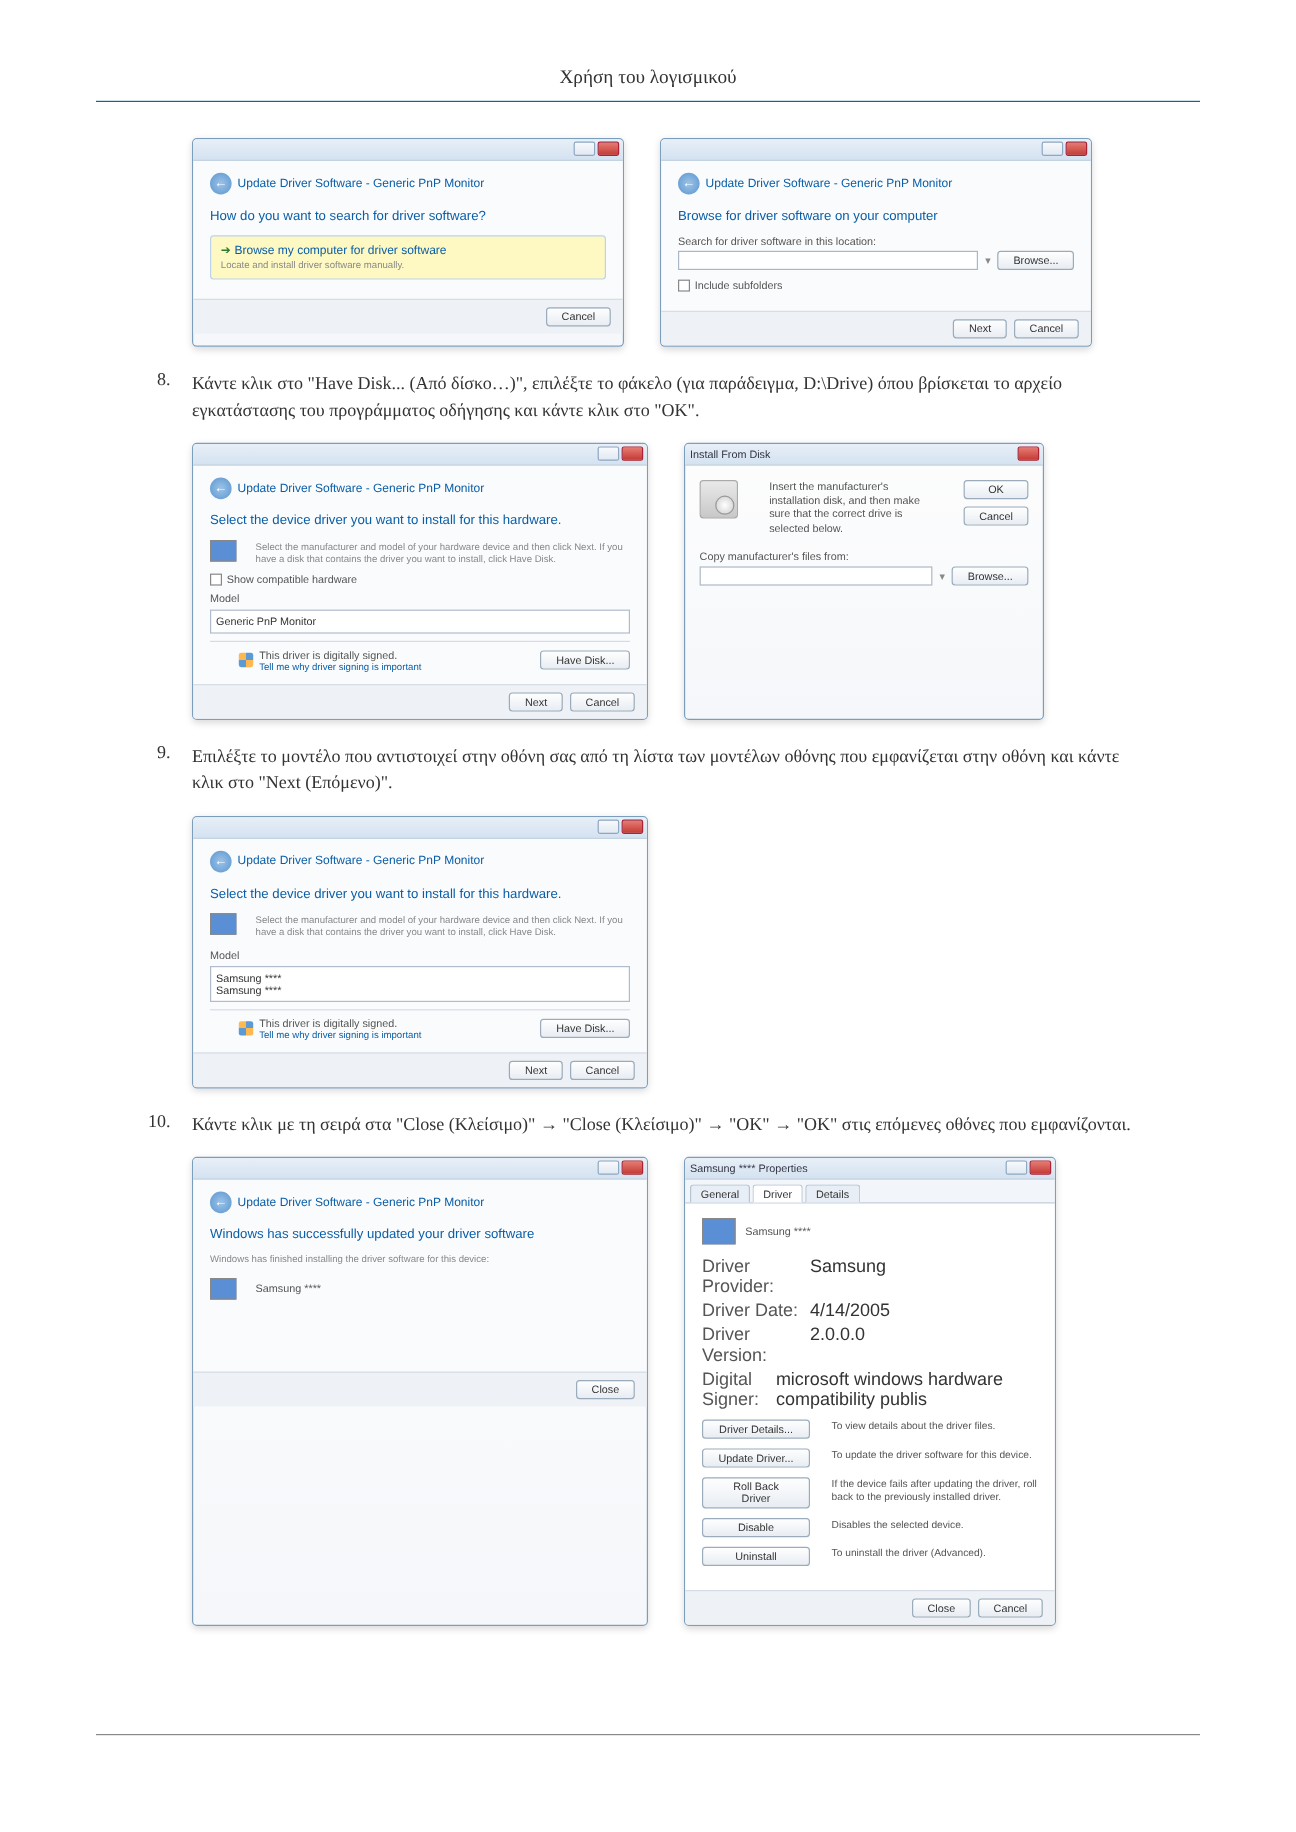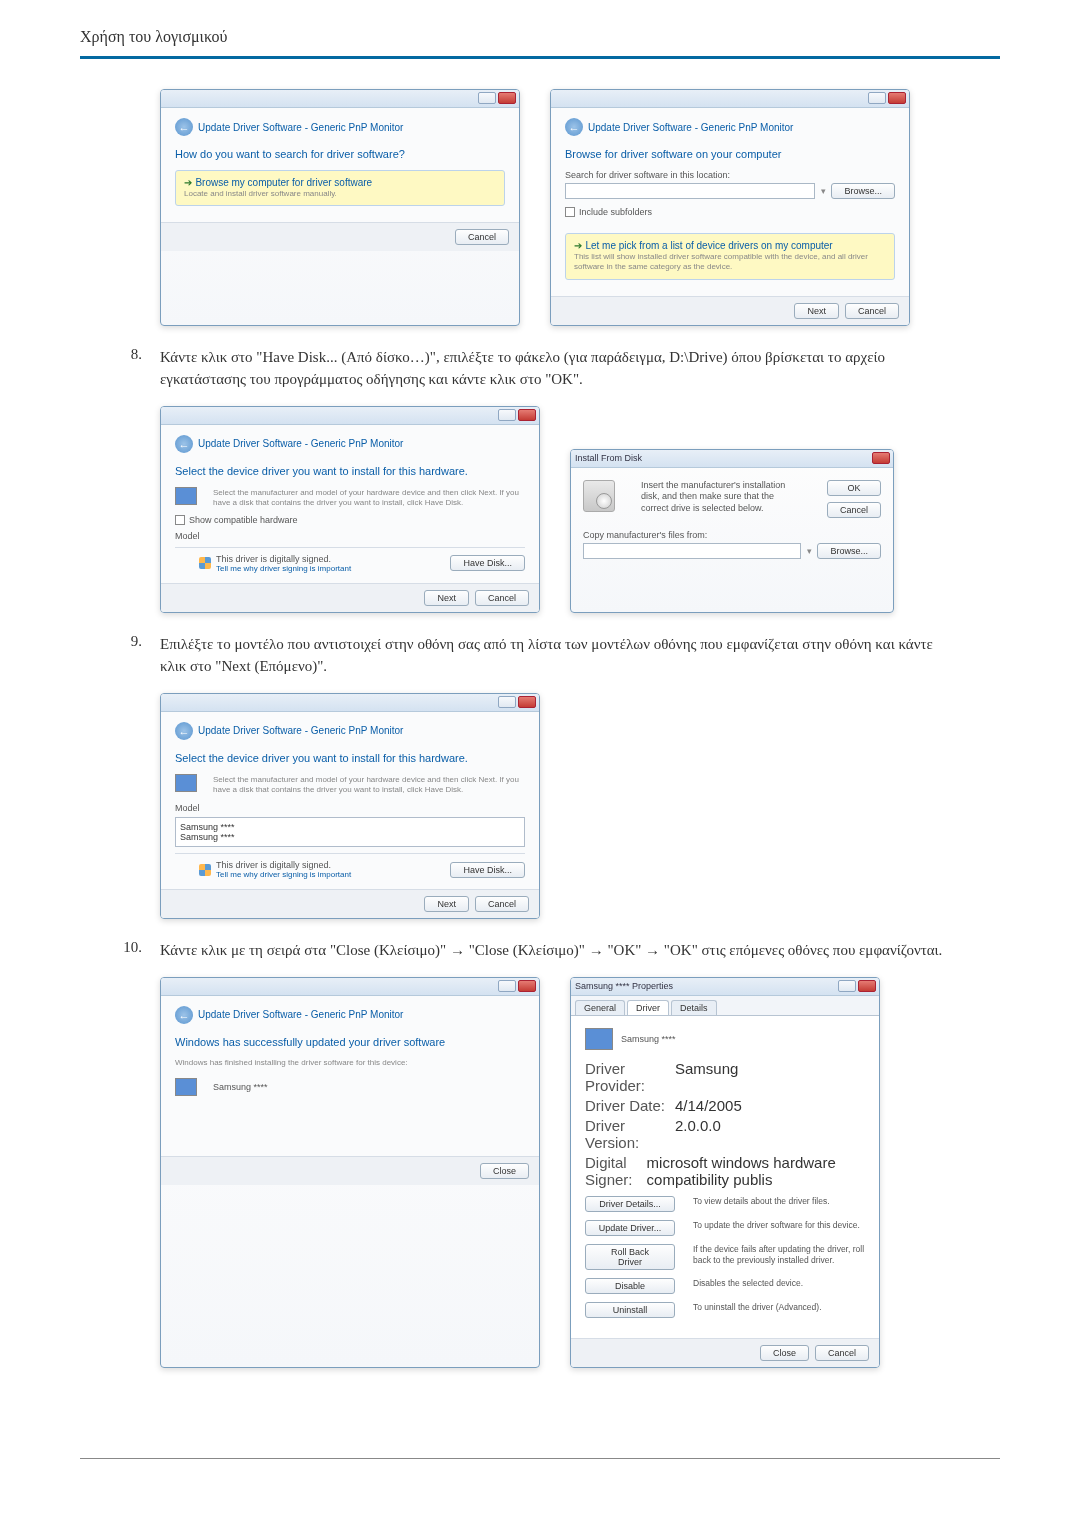--- a/index.html
+++ b/index.html
@@ -4,24 +4,24 @@
   <style>
     * { margin: 0; padding: 0; box-sizing: border-box; }
     body {
       font-family: Georgia, 'Times New Roman', serif;
       background: #ffffff;
       width: 1080px;
       margin: 0 auto;
       color: #333;
     }
     .page-header {
-      text-align: left;
+      text-align: center;
       font-size: 16px;
-      padding: 28px 0 10px;
-      border-bottom: 3px solid #0369a1;
+      padding: 56px 0 10px;
+      border-bottom: 1px solid #0369a1;
       margin: 0 80px 30px;
     }
     .content {
       padding: 0 120px 40px;
     }
     .step {
       display: flex;
       margin: 20px 0 15px;
     }
     .step-num {
@@ -143,22 +143,21 @@
       border: 1px solid #b0bccb;
       background: #fff;
       padding: 4px;
       margin: 4px 0;
     }
     .divider { height: 1px; background: #d6dde6; margin: 6px 0; }
     .shield-row { display:flex; align-items:center; gap:5px;margin-left:24px; }
     .shield { width:12px; height:12px; background: conic-gradient(#5b9bd5 0 25%, #ffb84d 0 50%, #5b9bd5 0 75%, #ffb84d 0); border-radius:2px; }
     .link-txt { color: #0a5ea8; font-size: 8px; }
     .install-disk {
-      width: 324px;
-      margin-top: 43px;
+      width: 300px;
     }
     .install-body {
       display: flex;
       gap: 26px;
       padding: 12px;
     }
     .disk-icon {
       width: 32px; height: 32px; flex-shrink: 0;
       background: linear-gradient(#e9e9e9, #c8c8c8);
       border: 1px solid #aaa; border-radius: 3px;
@@ -264,24 +263,20 @@
         <div class="small-label">Search for driver software in this location:</div>
         <div class="path-field">
           <div class="path-input"></div>
           <span style="color:#888">▾</span>
           <button class="win-btn">Browse...</button>
         </div>
         <div class="checkbox-row">
           <span class="chk"></span>
           <span>Include subfolders</span>
         </div>
-        <div class="option-block hover" style="margin-top:16px">
-          <div><span class="bullet">➔</span><span class="opt-title">Let me pick from a list of device drivers on my computer</span></div>
-          <div class="opt-sub">This list will show installed driver software compatible with the device, and all driver software in the same category as the device.</div>
-        </div>
       </div>
       <div class="win-footer">
         <button class="win-btn">Next</button>
         <button class="win-btn">Cancel</button>
       </div>
     </div>
   </div>
 
   <div class="step">
     <div class="step-num">8.</div>
@@ -305,20 +300,23 @@
         <div class="heading-green">Select the device driver you want to install for this hardware.</div>
         <div style="display:flex; gap:8px">
           <div class="monitor-icon" style="width:22px;height:18px;flex-shrink:0"></div>
           <div class="opt-sub">Select the manufacturer and model of your hardware device and then click Next. If you have a disk that contains the driver you want to install, click Have Disk.</div>
         </div>
         <div class="checkbox-row">
           <span class="chk"></span>
           <span>Show compatible hardware</span>
         </div>
         <div class="small-label">Model</div>
+        <div class="list-box">
+          <div>Generic PnP Monitor</div>
+        </div>
         <div class="divider"></div>
         <div style="display:flex; justify-content:space-between; align-items:center">
           <div class="shield-row">
             <span class="shield"></span>
             <div>
               <div class="small-label">This driver is digitally signed.</div>
               <div class="link-txt">Tell me why driver signing is important</div>
             </div>
           </div>
           <button class="win-btn">Have Disk...</button>

